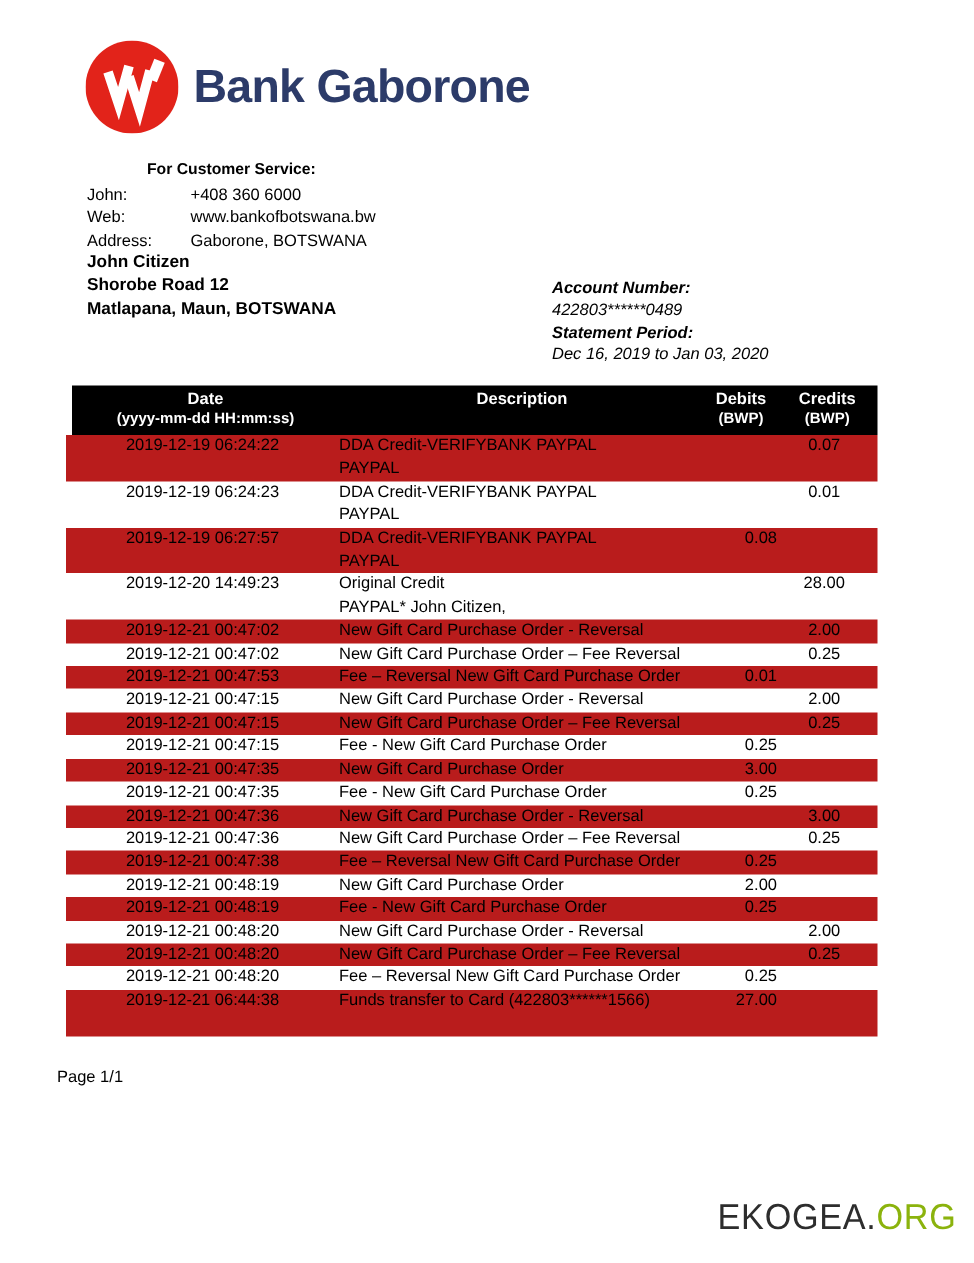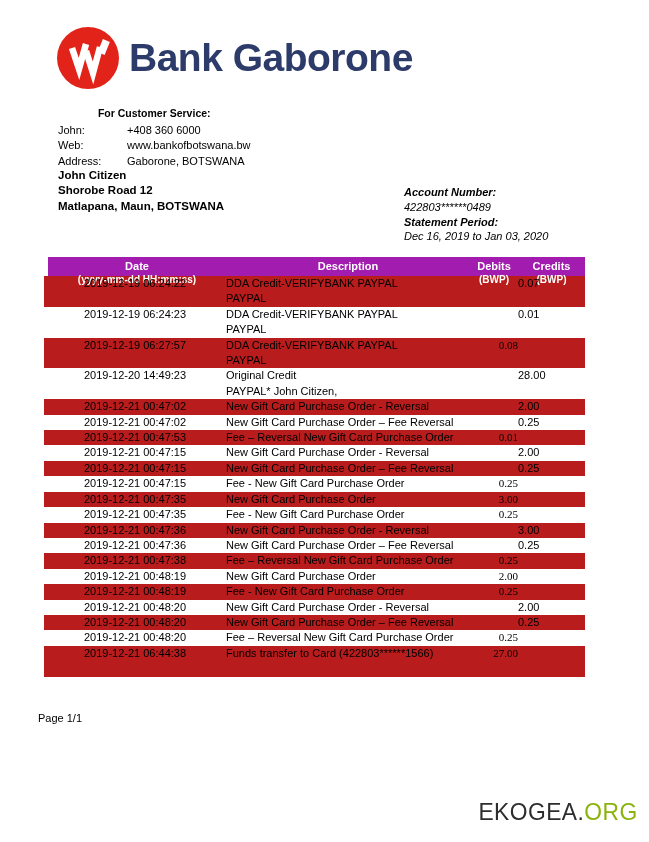--- a/index.html
+++ b/index.html
@@ -7,55 +7,55 @@
   body { font-family:"Liberation Sans", sans-serif; }
   .page {
     position:relative; width:649px; height:842px; background:#ffffff;
     overflow:hidden; margin:0 auto; color:#000;
   }
 
   
   .logo-wrap { position:absolute; left:57px; top:27px; display:flex; align-items:center; }
   .logo-circle { width:62px; height:62px; display:block; }
   .brand-name {
-    margin-left:10px; font-size:39px; font-weight:bold; color:#2c3b69;
+    margin-left:10px; font-size:31px; font-weight:bold; color:#2c3b69;
     letter-spacing:-0.5px;
   }
 
   
   .cs { position:absolute; left:58px; top:107px; font-size:11px; color:#000; }
   .cs-title { font-weight:bold; font-size:10.5px; margin-bottom:4px;text-align:center; }
   .cs-row { display:flex; line-height:15.3px; }
   .cs-label { width:69px; }
 
   
   .customer { position:absolute; left:58px; top:168px; font-weight:bold; font-size:11.5px; line-height:15.3px; }
-  .account { position:absolute; left:368px; top:185px; font-style:italic; font-size:11px; line-height:14.8px;margin-left:36px; }
+  .account { position:absolute; left:368px; top:185px; font-style:italic; font-size:11px; line-height:14.8px; }
   .account .lbl { font-weight:bold; }
 
   
   .stmt-table { position:absolute; left:44px; top:257px; width:541px; font-size:11px; }
   .thead {
-    margin-left:4px; width:537px; height:19px; background:#a21caf; color:#ffffff;
+    margin-left:4px; width:537px; height:33px; background:#000000; color:#ffffff;
     font-weight:bold; display:flex;
   }
   .th { display:flex; flex-direction:column; align-items:center; padding-top:3px; line-height:13px; }
   .th .sub { font-size:10px; }
   .th-date { width:178px; }
   .th-desc { width:244px; }
   .th-debit { width:48px; }
   .th-credit { width:67px; }
 
   .trow { display:flex; line-height:15.4px; }
   .trow.gray { background:#b91c1c; }
   .trow.tall { min-height:31px; }
   .c-date { width:182px; text-align:center; flex-shrink:0; }
   .c-desc { width:244px; flex-shrink:0; }
-  .c-debit { width:48px; text-align:right; flex-shrink:0;font-family:Liberation Serif, serif; }
-  .c-credit { width:67px; text-align:left; padding-right:4px; flex-shrink:0; }
+  .c-debit { width:48px; text-align:right; flex-shrink:0; }
+  .c-credit { width:67px; text-align:center; padding-right:4px; flex-shrink:0; }
 
   
   .page-num { position:absolute; top:712px; left:38px; width:532px; font-size:11px; }
   .watermark {
     position:absolute; top:798px; right:11px; font-size:24px; color:#2d2d2d;
     letter-spacing:0.5px; transform:scaleX(0.95); transform-origin:right center;
   }
   .watermark .org { color:#8bb30d; }
 </style>
 </head>

